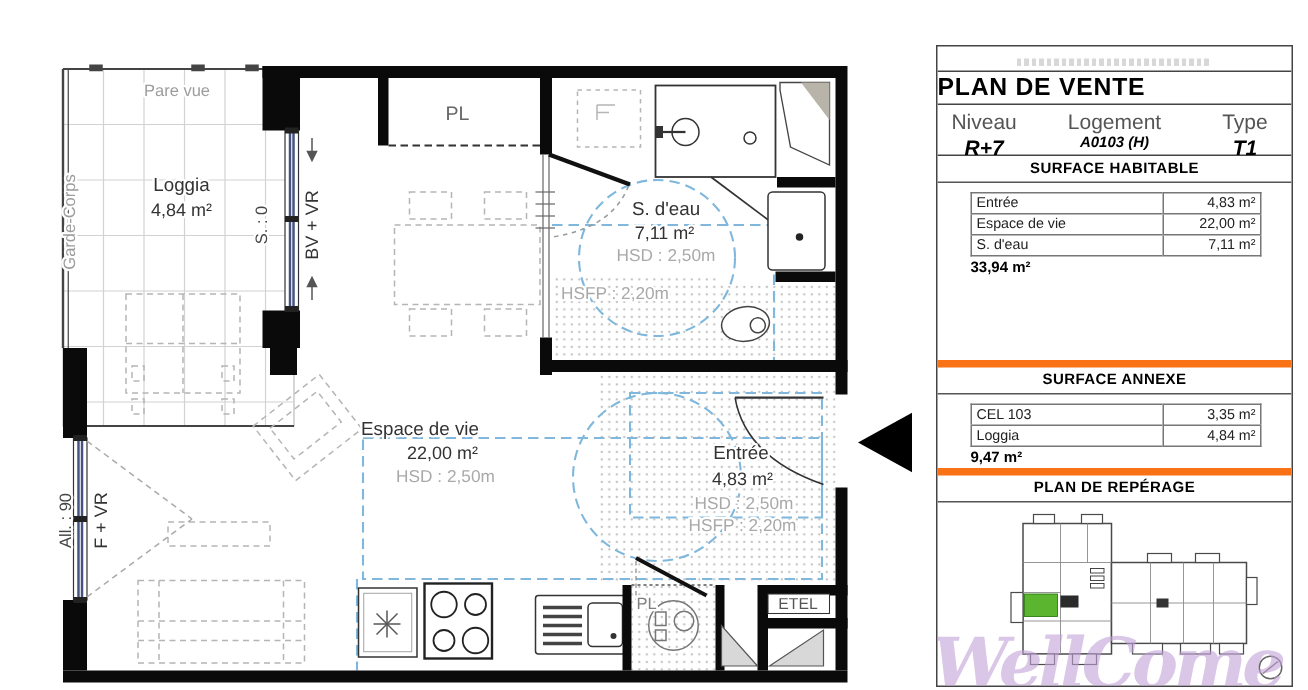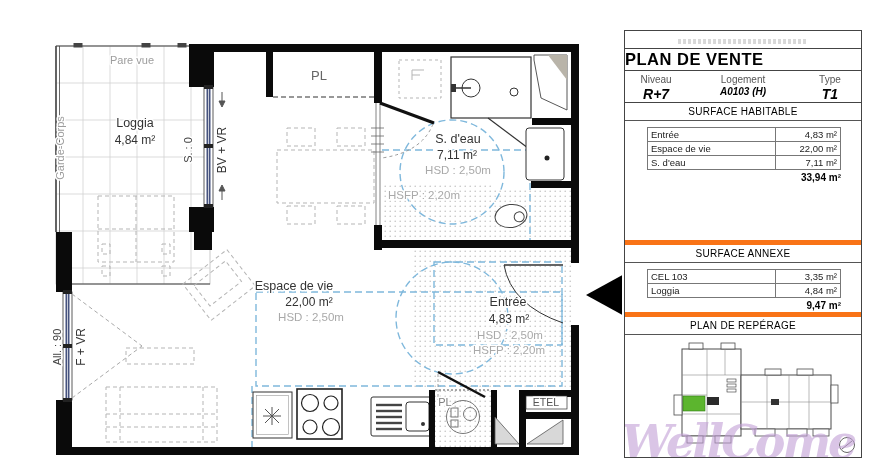--- a/index.html
+++ b/index.html
@@ -1,20 +1,20 @@
 <!DOCTYPE html>
 <html><head>
 <meta charset="utf-8">
 <style>
   html,body{margin:0;padding:0}
   body{width:872px;height:460px;position:relative;background:#fff;
        font-family:"Liberation Sans",sans-serif;overflow:hidden}
 
   
-  #plan{position:absolute;left:14px;top:0;width:608px;height:444px}
+  #plan{position:absolute;left:0;top:0;width:608px;height:444px}
   #plan svg{display:block}
   .lbl-room{font-size:12.5px;fill:#333;font-weight:500}
   .lbl-area{font-size:12px;fill:#333}
   .lbl-gray{font-size:11.5px;fill:#a9a9a9}
   .lbl-soft{font-size:11px;fill:#9d9d9d}
   .lbl-tech{font-size:11px;fill:#444}
   .lbl-win{font-size:12px;fill:#333}
   .lbl-pl{font-size:13px;fill:#666}
   .lbl-pl2{font-size:11px;fill:#808080}
   .lbl-etel{font-size:10.5px;fill:#555}
@@ -26,33 +26,33 @@
          overflow:hidden;box-sizing:border-box}
   .p-note{height:20px;border-bottom:1px solid #444}
   .smudge{display:block;width:130px;height:5px;margin:8px auto 0;
           background:repeating-linear-gradient(90deg,#b9b9b9 0 3px,transparent 3px 5px);
           opacity:.55;filter:blur(.4px)}
   .p-title{height:21px;line-height:21px;text-align:left;font-weight:bold;
            font-size:16.5px;letter-spacing:.5px;border-bottom:1px solid #444;color:#000}
   .p-fields{height:33px;display:flex;border-bottom:1px solid #444}
   .fld{flex:1;text-align:center;padding-top:3px}
   .fld.mid{flex:1.8}
-  .fl{font-size:10px;color:#555}
+  .fl{font-size:14px;color:#555}
   .fv{font-size:14px;font-weight:bold;font-style:italic;color:#000;margin-top:1px}
   .fld.mid .fv{font-size:10px}
-  .p-sec{height:17px;line-height:17px;text-align:center;font-weight:normal;font-size:10px;
+  .p-sec{height:17px;line-height:17px;text-align:center;font-weight:bold;font-size:10px;
          border-bottom:1px solid #555;color:#000;letter-spacing:.3px}
   .p-sec.with-top{border-top:5px solid #f97316}
   .p-tw{padding:6px 20px 0 22px}
   .p-tw table{width:100%;border-collapse:collapse;border:1px solid #777;font-size:9.5px;color:#222}
   .p-tw td{padding:1px 3px;height:11px}
   .p-tw tr{border-bottom:1px solid #777}
   .p-tw tr:last-child{border-bottom:none}
   .p-tw td.val{width:58px;text-align:right;border-left:1px solid #777}
-  .p-total{text-align:right;font-weight:bold;font-size:10px;margin-top:2px;color:#000}
+  .p-total{font-weight:bold;font-size:10px;margin-top:2px;color:#000}
   .sp1{height:69px}
   .sp2{height:1px}
   .p-map{flex:1;position:relative}
   .p-map>svg{display:block;margin:4px auto 0}
   .compass{position:absolute;right:4px;bottom:2px}
   .watermark{position:absolute;left:-4px;bottom:-12px;z-index:5;
              font-family:"DejaVu Serif",serif;font-style:italic;font-weight:600;
              font-size:46px;letter-spacing:-3px;color:#c2a0d6;opacity:.6;
              white-space:nowrap;pointer-events:none}
 </style>

